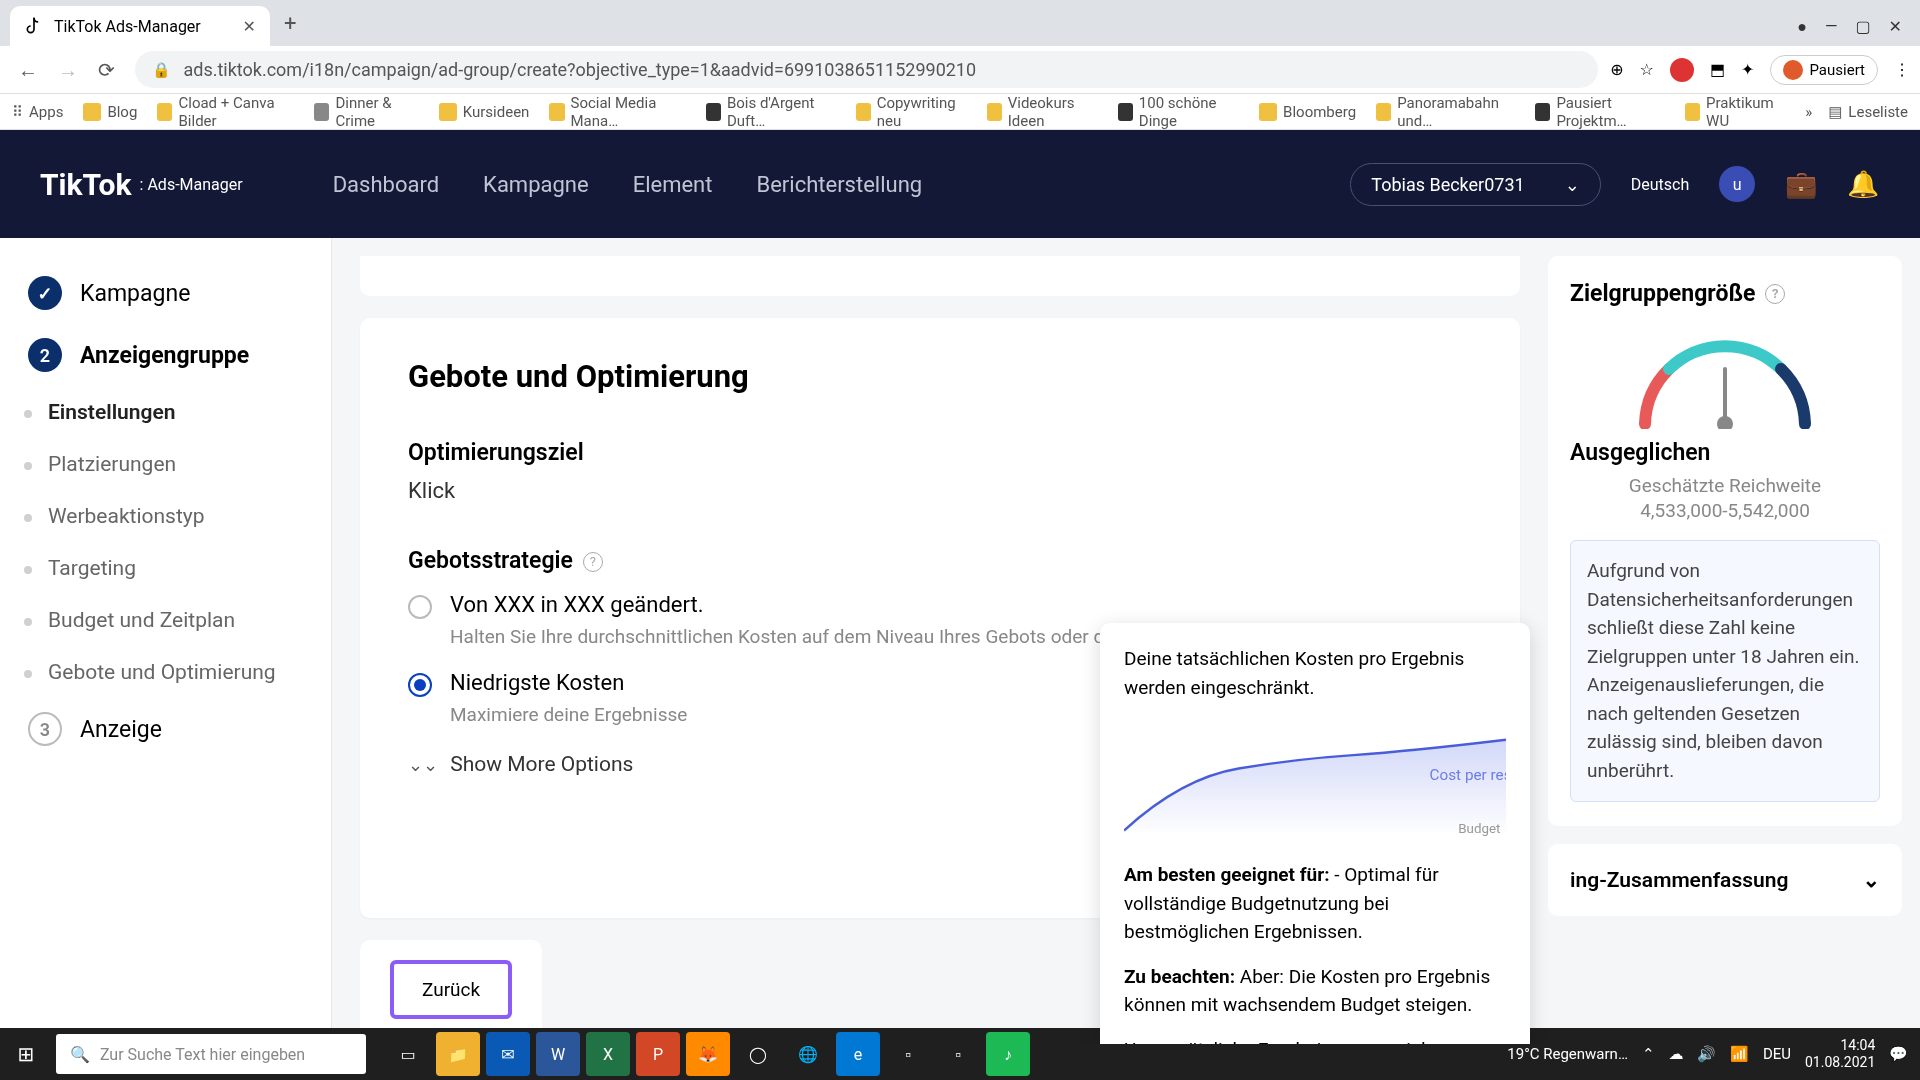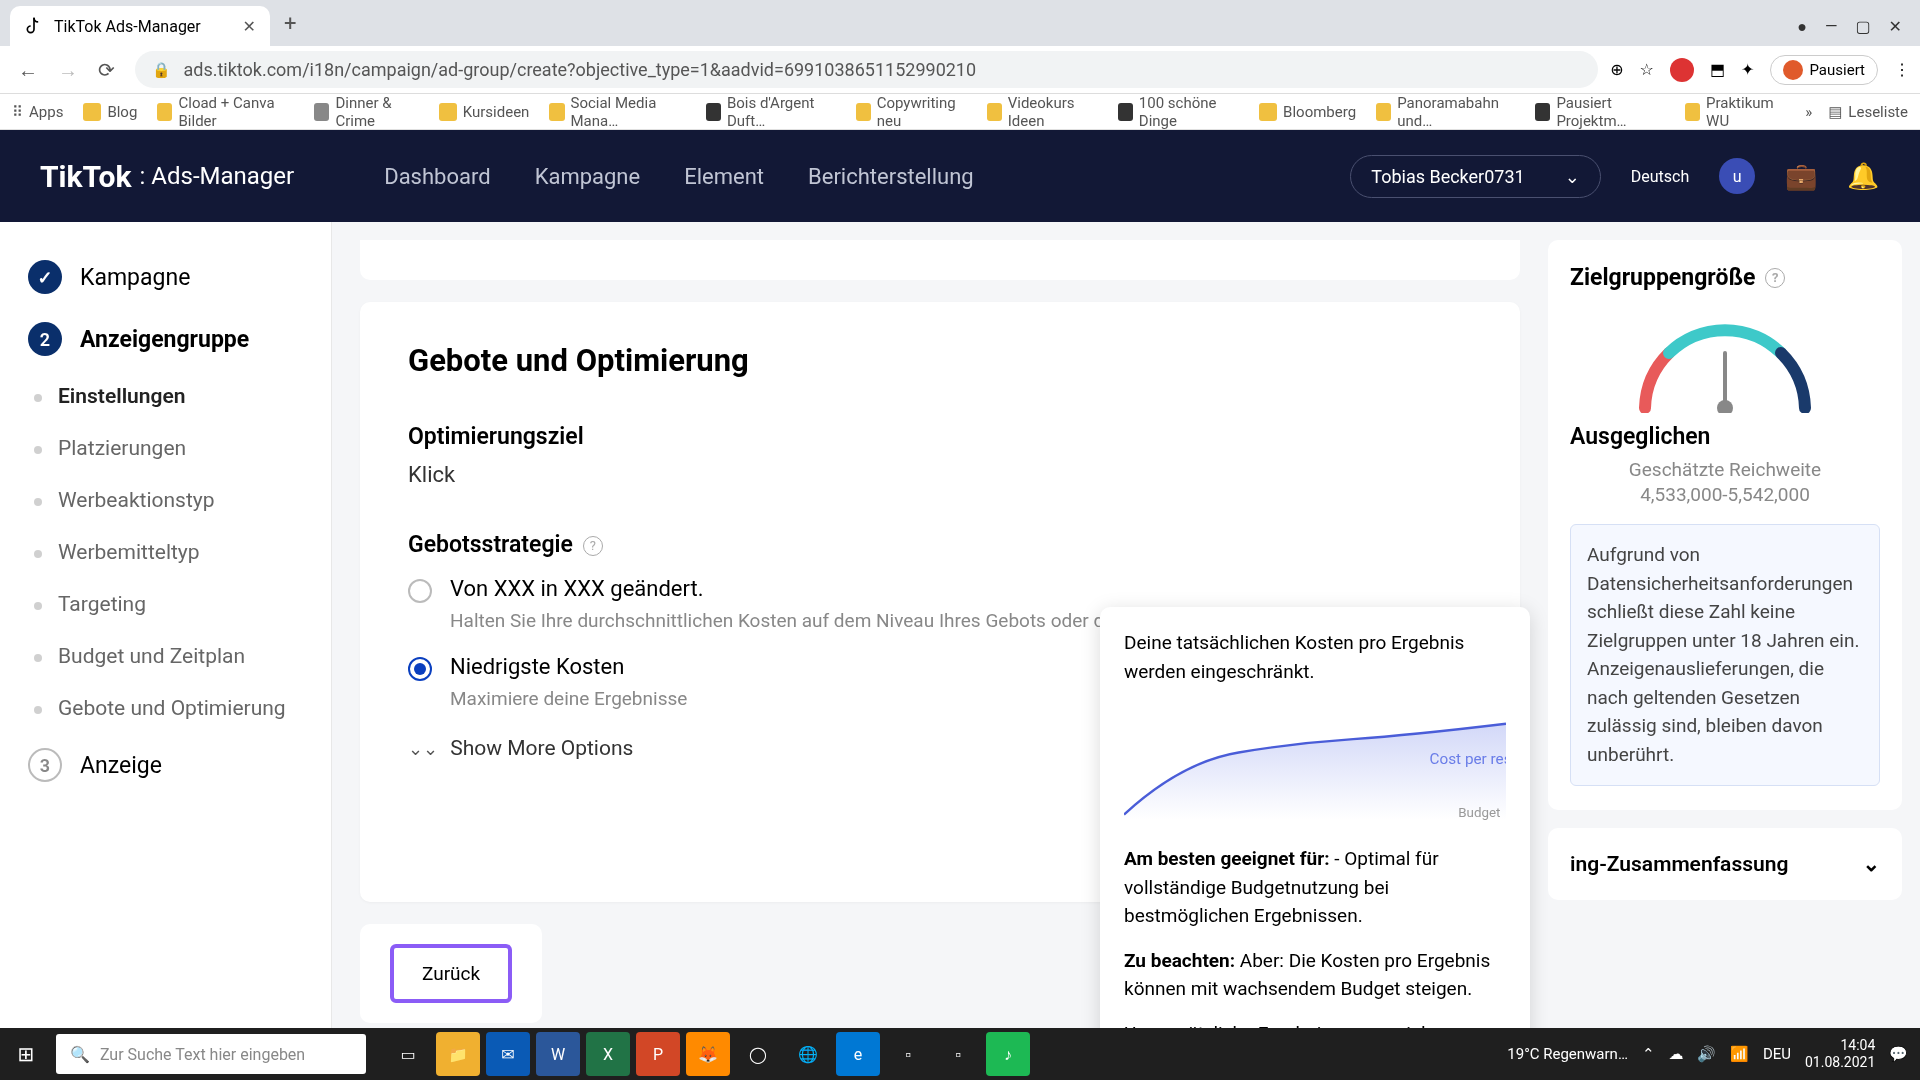--- a/index.html
+++ b/index.html
@@ -20,40 +20,40 @@
 .url-box .lock { font-size: 15px; color: #555; }
 .addr-right { display: flex; align-items: center; gap: 16px; }
 .addr-right .circ { width: 24px; height: 24px; border-radius: 50%; }
 .profile-chip { display: flex; align-items: center; gap: 6px; border: 1px solid #ccc; border-radius: 20px; padding: 4px 12px; font-size: 15px; }
 .bookmarks { background: #fff; height: 36px; display: flex; align-items: center; padding: 0 12px; gap: 20px; font-size: 15px; border-bottom: 1px solid #e0e0e0; color: #555; }
 .bookmarks .bm { display: flex; align-items: center; gap: 6px; }
 .bm-ico { width: 18px; height: 18px; background: #f0c040; border-radius: 3px; }
 .bm-right { margin-left: auto; display: flex; gap: 16px; align-items: center; }
 
 
-.app-header { background: #121836; color: #fff; height: 92px; display: flex; align-items: center; padding: 0 40px; }
+.app-header { background: #121836; color: #fff; height: 108px; display: flex; align-items: center; padding: 0 40px; }
 .logo { font-size: 30px; font-weight: 700; display: flex; align-items: center; gap: 4px; }
-.logo-sub { font-size: 24px; font-weight: 400; margin-left: 4px; }
+.logo-sub { font-size: 16px; font-weight: 400; margin-left: 4px; }
 .top-nav { display: flex; gap: 44px; margin-left: 90px; font-size: 22px; }
 .top-nav .nav-item { color: #c0c5d4; }
 .header-right { margin-left: auto; display: flex; align-items: center; gap: 30px; }
 .account-pill { border: 1px solid #4a5070; border-radius: 28px; padding: 10px 20px; display: flex; align-items: center; gap: 40px; font-size: 18px; }
 .avatar-dot { width: 36px; height: 36px; border-radius: 50%; background: #3a4db5; display: flex; align-items: center; justify-content: center; font-size: 16px; }
 .header-ico { font-size: 26px; color: #c0c5d4; }
 
 
 .main { display: flex; height: calc(1080px - 46px - 48px - 36px - 92px - 52px); background: #f5f6f8; }
 .sidebar { width: 332px; background: #fff; border-right: 1px solid #e8e8e8; padding: 24px 0; }
 .step { display: flex; align-items: center; gap: 18px; padding: 14px 28px; font-size: 23px; }
 .step-num { width: 34px; height: 34px; border-radius: 50%; display: flex; align-items: center; justify-content: center; font-size: 18px; font-weight: 600; }
 .step-done .step-num { background: #0a2f6b; color: #fff; }
 .step-active .step-num { background: #0a2f6b; color: #fff; }
 .step-active { font-weight: 700; }
 .step-pending .step-num { border: 2px solid #bbb; color: #888; }
-.substeps { padding-left: 36px; margin-left: 22px; }
+.substeps { padding-left: 48px; }
 .substeps .sub { padding: 14px 0; font-size: 21px; color: #666; position: relative; }
 .substeps .sub::before { content: ""; width: 8px; height: 8px; border-radius: 50%; background: #d0d0d0; position: absolute; left: -24px; top: 24px; }
 .substeps .sub.active { font-weight: 600; color: #222; }
 
 .content { flex: 1; padding: 18px 28px; overflow: hidden; position: relative; }
 .card { background: #fff; border-radius: 10px; padding: 40px 48px; box-shadow: 0 1px 3px rgba(0,0,0,0.04); position: relative; min-height: 600px; }
 .section-title { font-size: 31px; font-weight: 700; margin-bottom: 44px; }
 .field-label { font-size: 23px; font-weight: 600; margin-bottom: 12px; margin-top: 10px; }
 .field-value { font-size: 22px; color: #333; margin-bottom: 34px; }
 .label-row { display: flex; align-items: center; gap: 10px; }
@@ -234,21 +234,20 @@
       <span>Kampagne</span>
     </div>
     <div class="step step-active">
       <span class="step-num">2</span>
       <span>Anzeigengruppe</span>
     </div>
     <div class="substeps">
       <div class="sub active">Einstellungen</div>
       <div class="sub">Platzierungen</div>
       <div class="sub">Werbeaktionstyp</div>
-      <div class="sub">Werbemitteltyp</div>
       <div class="sub">Targeting</div>
       <div class="sub">Budget und Zeitplan</div>
       <div class="sub">Gebote und Optimierung</div>
     </div>
     <div class="step step-pending">
       <span class="step-num">3</span>
       <span>Anzeige</span>
     </div>
   </div>
 

